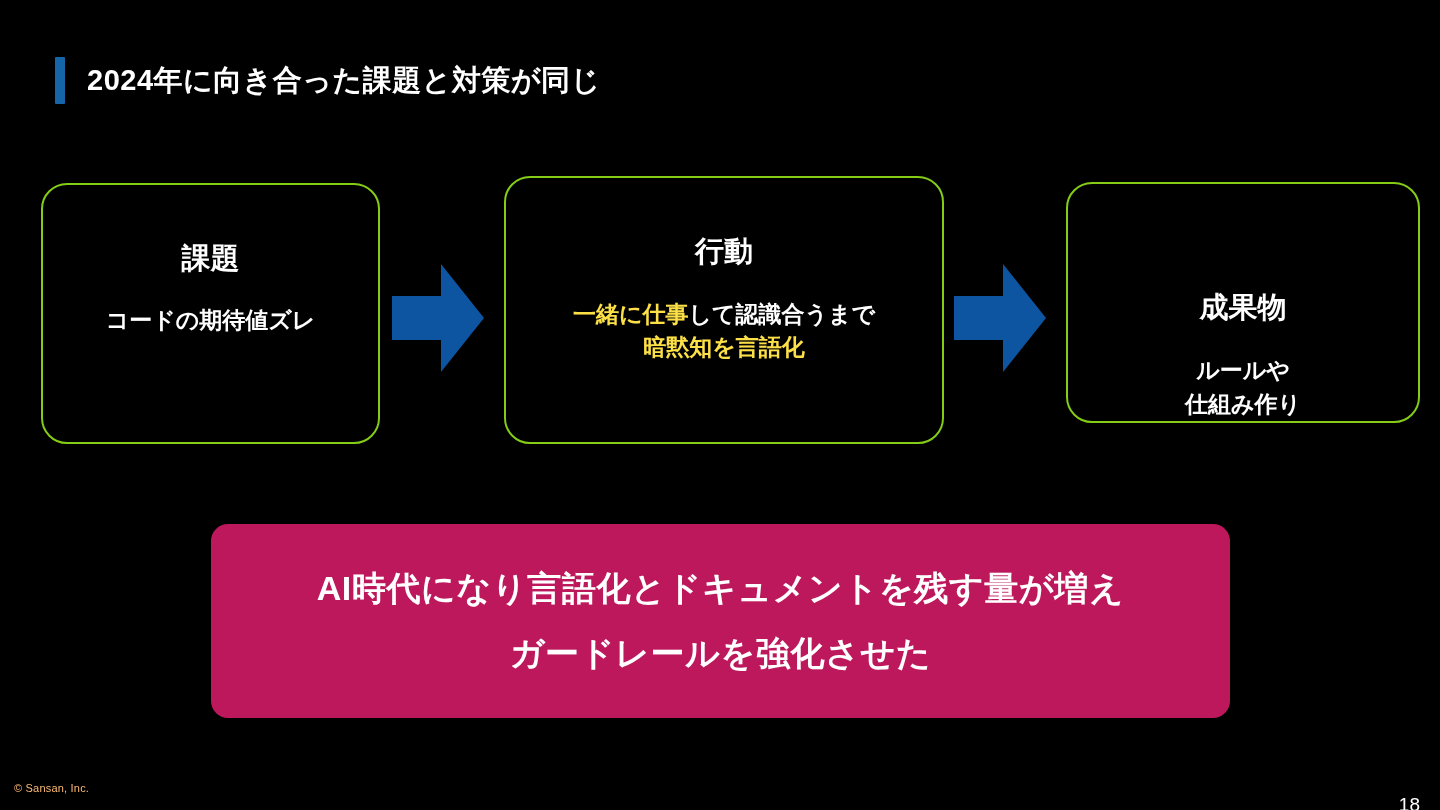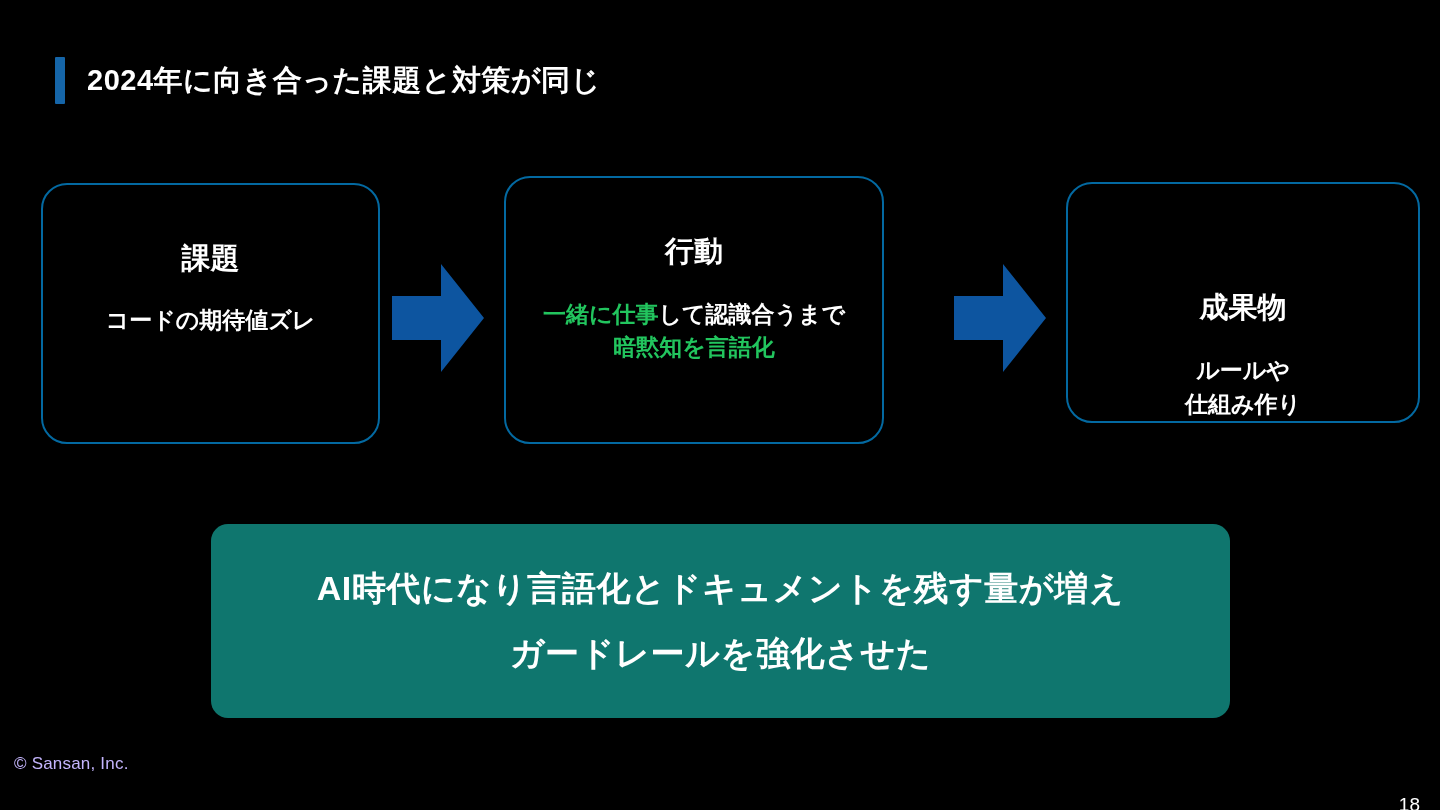--- a/index.html
+++ b/index.html
@@ -54,29 +54,29 @@
     position: absolute;
     left: 0;
     top: 0;
     width: 1440px;
     height: 470px;
   }
 
   .card {
     position: absolute;
     box-sizing: border-box;
-    border: 2px solid #0369a1;
+    border: 2px solid #84cc16;
     border-radius: 26px;
     background: #000000;
     display: flex;
     flex-direction: column;
     align-items: center;
   }
   .card-1 { left: 41px;   top: 183px; width: 339px; height: 261px; }
-  .card-2 { left: 504px;  top: 176px; width: 380px; height: 268px; }
+  .card-2 { left: 504px;  top: 176px; width: 440px; height: 268px; }
   .card-3 { left: 1066px; top: 182px; width: 354px; height: 241px; justify-content: flex-end; }
 
   .card-title {
     font-size: 29px;
     font-weight: 700;
     line-height: 1.1;
     color: #ffffff;
     text-align: center;
     white-space: nowrap;
   }
@@ -89,41 +89,41 @@
     font-weight: 700;
     line-height: 1.45;
     text-align: center;
     color: #ffffff;
     white-space: nowrap;
   }
   .card-1 .card-body { margin-top: 29px; }
   .card-2 .card-body { margin-top: 30px; font-weight: 600; }
   .card-3 .card-body { margin-top: 30px; }
 
-  .hl { color: #22c55e; }
+  .hl { color: #fde047; }
   .plain { color: #ffffff; }
 
   
   .arrow {
     position: absolute;
     width: 92px;
     height: 108px;
   }
   .arrow-1 { left: 392px; top: 264px; }
   .arrow-2 { left: 954px; top: 264px; }
   .arrow svg { display: block; width: 100%; height: 100%; }
 
   
   .banner {
     position: absolute;
     left: 211px;
     top: 524px;
     width: 1019px;
     height: 194px;
-    background: #0f766e;
+    background: #be185d;
     border-radius: 17px;
     display: flex;
     flex-direction: column;
     align-items: center;
     justify-content: center;
     gap: 26px;
   }
   .banner-line {
     font-size: 34px;
     font-weight: 700;
@@ -131,24 +131,24 @@
     color: #ffffff;
     text-align: center;
     letter-spacing: 0.6px;
     white-space: nowrap;
   }
 
   
   .footer-copyright {
     position: absolute;
     left: 14px;
-    top: 754px;
-    font-size: 17px;
+    top: 782px;
+    font-size: 11px;
     font-weight: 400;
-    color: #c4b5fd;
+    color: #fdba74;
     letter-spacing: 0.2px;
     white-space: nowrap;
   }
   .footer-pagenum {
     position: absolute;
     right: 20px;
     top: 775px;
     font-size: 19px;
     font-weight: 400;
     color: #ffffff;

